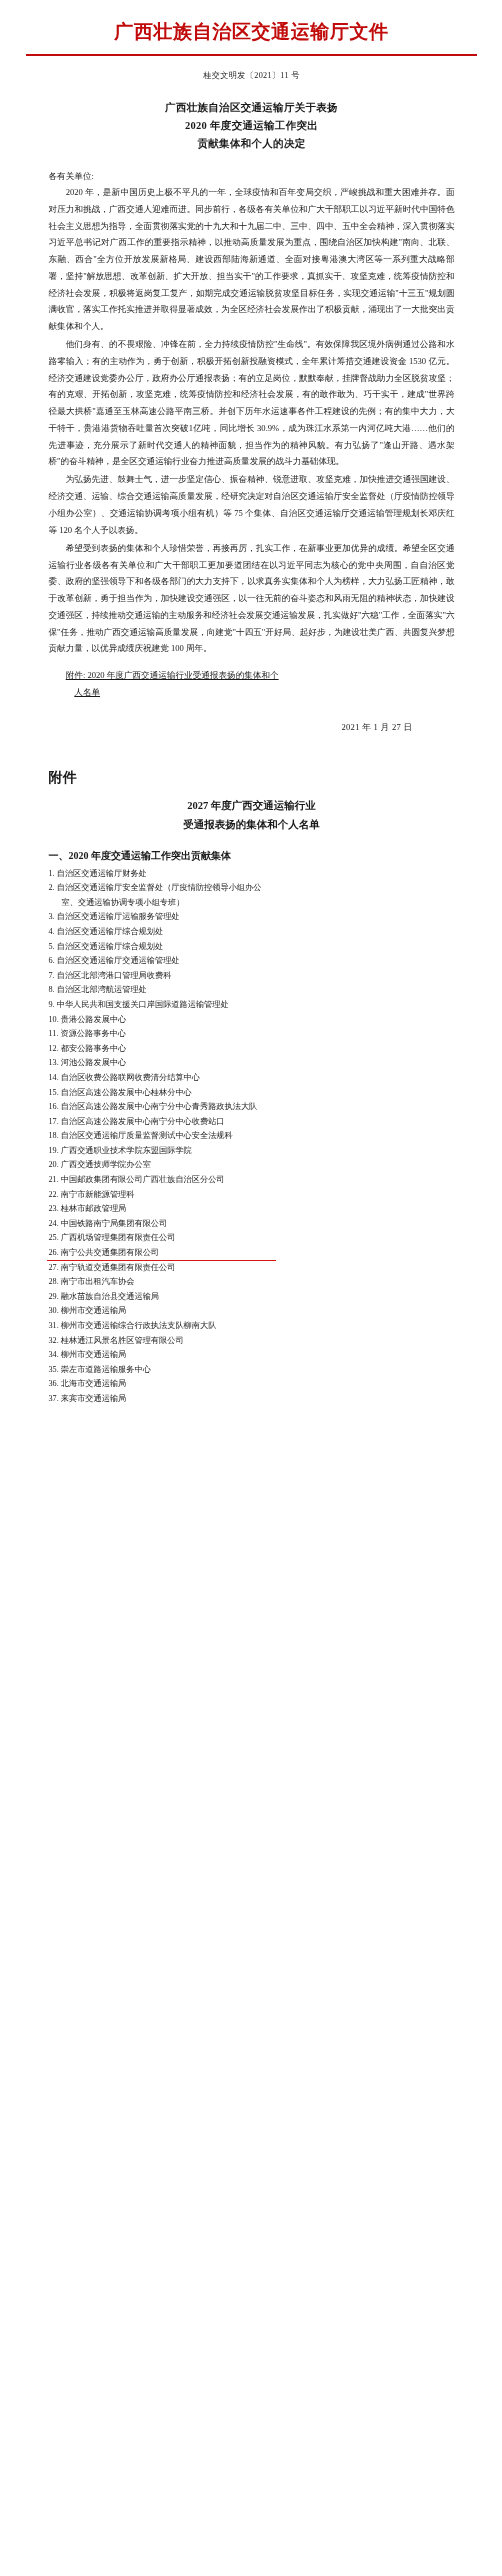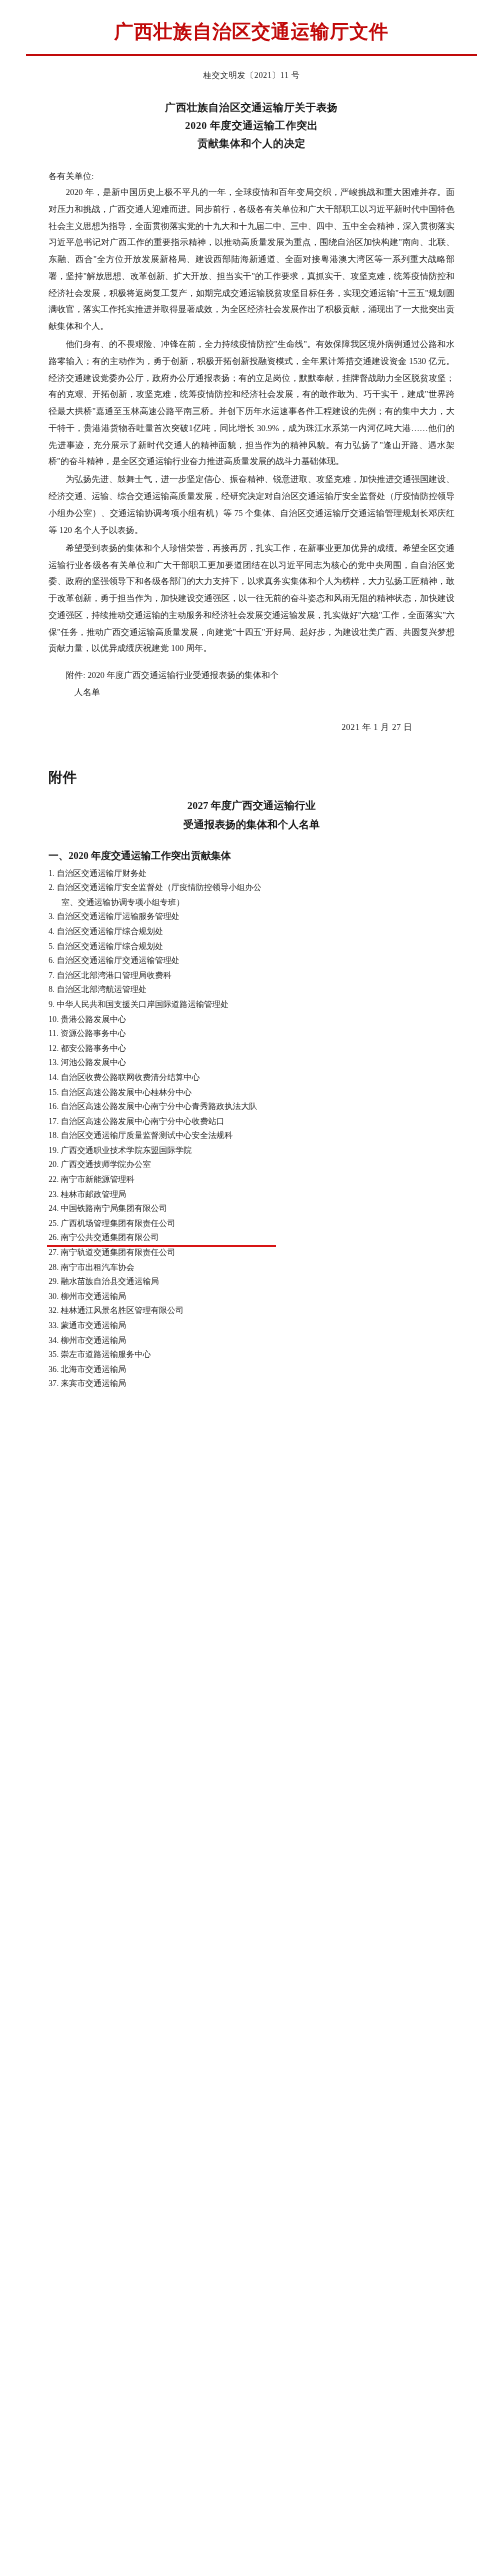--- a/index.html
+++ b/index.html
@@ -71,20 +71,21 @@
     text-justify: inter-ideograph;
     margin: 0 0 1.3px 0;
     text-indent: 2em;
   }
   .attach-note {
     font-size: 8.6px;
     line-height: 1.95;
     text-align: justify;
     margin-top: 10px;
     text-indent: 2em;
+    text-decoration: underline;
   }
   .attach-note .cont {
     display: block;
     text-indent: 3em;
   }
   .sign-date {
     font-size: 8.6px;
     text-align: right;
     margin-top: 21.6px;
     padding-right: 42px;
@@ -197,31 +198,32 @@
         <li>11. 资源公路事务中心</li>
         <li>12. 都安公路事务中心</li>
         <li>13. 河池公路发展中心</li>
         <li>14. 自治区收费公路联网收费清分结算中心</li>
         <li>15. 自治区高速公路发展中心桂林分中心</li>
         <li>16. 自治区高速公路发展中心南宁分中心青秀路政执法大队</li>
         <li>17. 自治区高速公路发展中心南宁分中心收费站口</li>
         <li>18. 自治区交通运输厅质量监督测试中心安全法规科</li>
         <li>19. 广西交通职业技术学院东盟国际学院</li>
         <li>20. 广西交通技师学院办公室</li>
+        <li>21. 中国邮政集团有限公司广西壮族自治区分公司</li>
         <li>22. 南宁市新能源管理科</li>
         <li>23. 桂林市邮政管理局</li>
         <li>24. 中国铁路南宁局集团有限公司</li>
         <li>25. 广西机场管理集团有限责任公司</li>
         <li class="highlight">26. 南宁公共交通集团有限公司</li>
         <li>27. 南宁轨道交通集团有限责任公司</li>
         <li>28. 南宁市出租汽车协会</li>
         <li>29. 融水苗族自治县交通运输局</li>
         <li>30. 柳州市交通运输局</li>
+        <li>31. 柳州市交通运输综合行政执法支队柳南大队</li>
         <li>32. 桂林通江风景名胜区管理有限公司</li>
-        <li>33. 蒙通市交通运输局</li>
         <li>34. 柳州市交通运输局</li>
         <li>35. 崇左市道路运输服务中心</li>
         <li>36. 北海市交通运输局</li>
         <li>37. 来宾市交通运输局</li>
       </ol>
 
     <div class="footer-space"></div>
   </div>
 </div>
 

